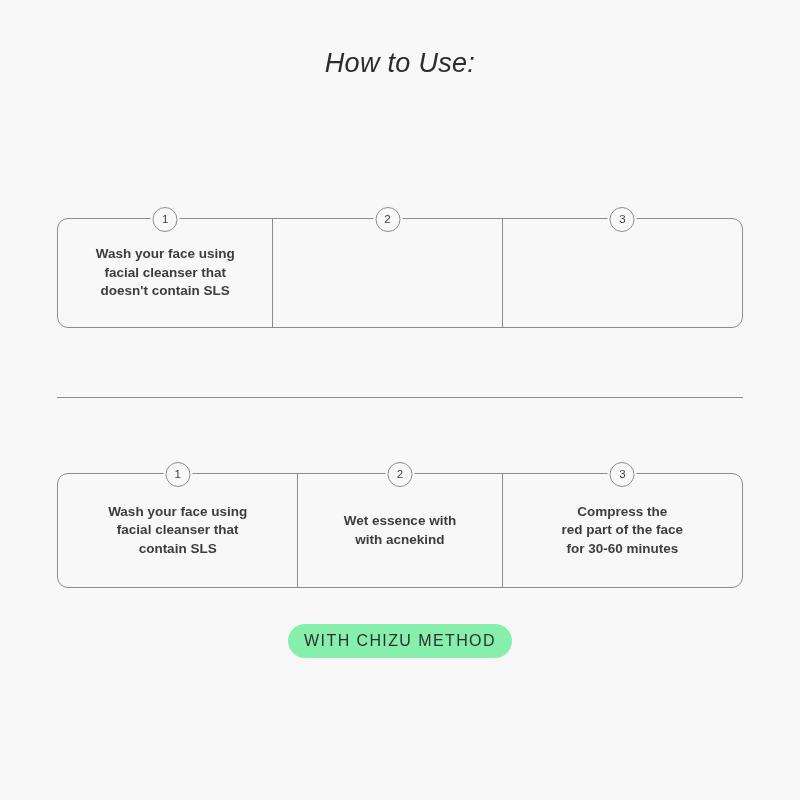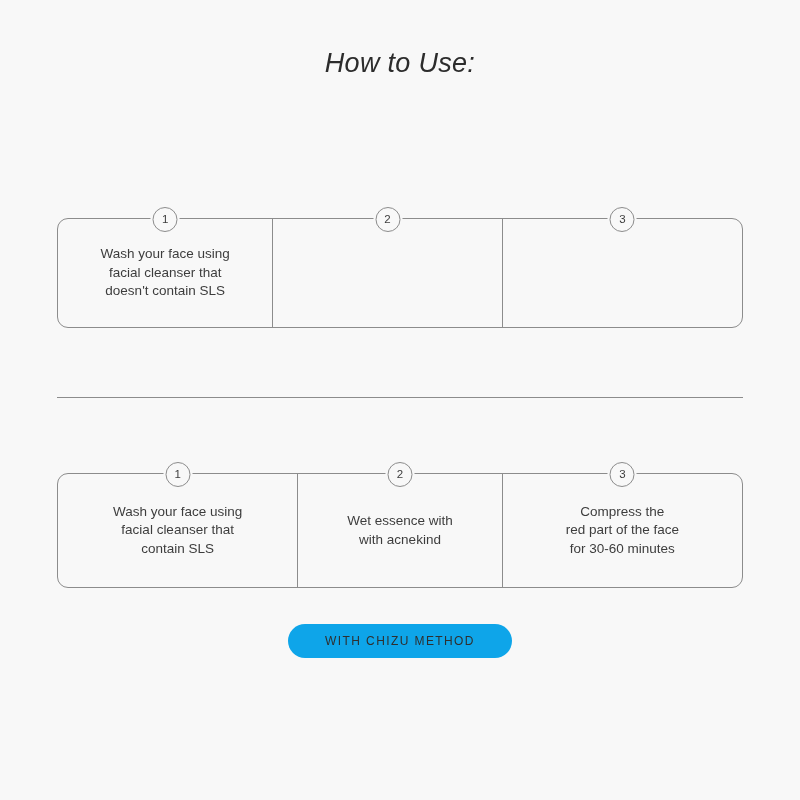--- a/index.html
+++ b/index.html
@@ -76,21 +76,21 @@
   .row-2 .cell-a { width: 240px; }
   .row-2 .cell-b { width: 205px; }
   .row-2 .cell-c { width: 241px; }
 
   .step-text {
     font-size: 13.5px;
     line-height: 18.5px;
     color: #3d3d3d;
     text-align: center;
     white-space: pre-line;
-    font-weight: 400;
+    font-weight: 700;
   }
 
   
   .step-badge {
     position: absolute;
     top: -12px;
     left: 50%;
     transform: translateX(-50%);
     width: 23px;
     height: 23px;
@@ -129,25 +129,25 @@
 
   
   .pill {
     position: absolute;
     top: 624px;
     left: 50%;
     transform: translateX(-50%);
     width: 224px;
     height: 34px;
     border-radius: 17px;
-    background: #0ea5e9;
+    background: #86efac;
     display: flex;
     align-items: center;
     justify-content: center;
-    font-size: 12px;
+    font-size: 16px;
     letter-spacing: 1.4px;
     color: #2f2f2f;
     font-weight: 400;
   }
 </style>
 </head>
 <body>
 
 <div class="page">
 

